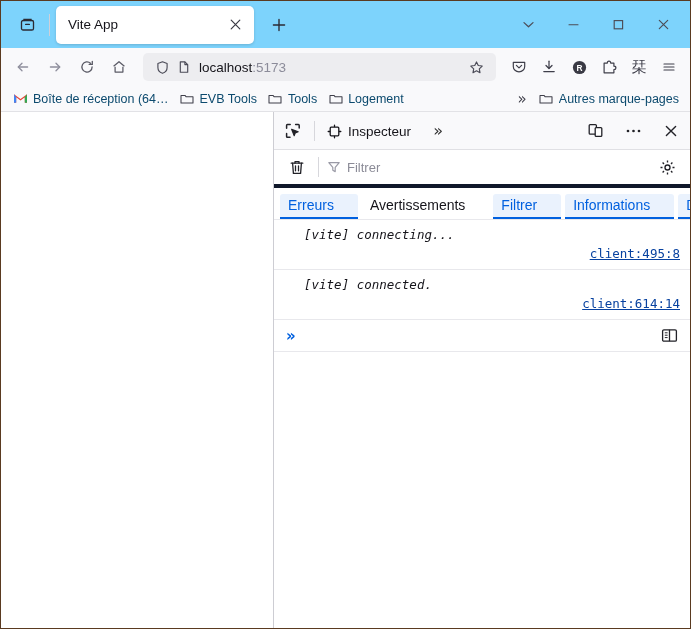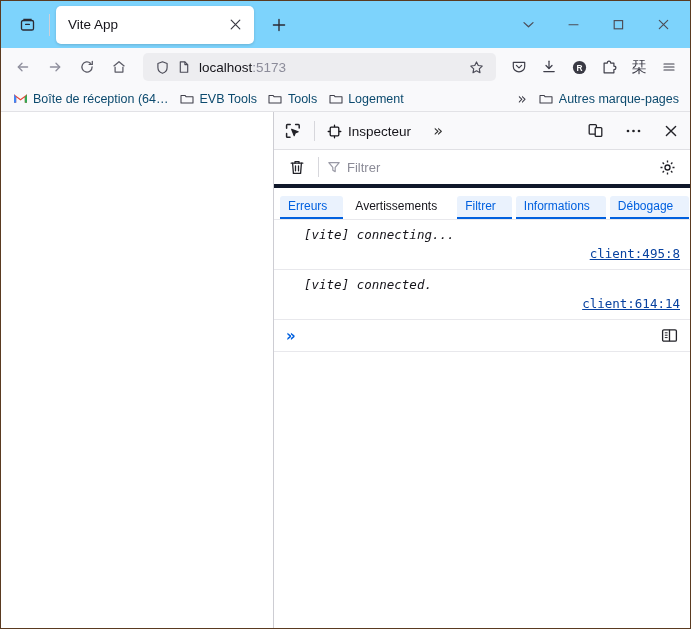--- a/index.html
+++ b/index.html
@@ -135,21 +135,21 @@
   }
   .filter-ph{font-size:13px;color:#8b8b97;}
 
   
   .dt-levels{
     height:32px;background:#ffffff;display:flex;align-items:flex-end;flex:none;
     padding:0 4px 0 4px;box-sizing:border-box;border-bottom:1px solid #e8e8ec;
     overflow:hidden;
   }
   .lvl{
-    font-size:12px;padding:3px 16px 4px 8px;margin:0 2px;flex:none;
+    font-size:14px;padding:3px 24px 4px 8px;margin:0 2px;flex:none;
     color:#15141a;border-bottom:2px solid transparent;white-space:nowrap;
     border-radius:3px 3px 0 0;
   }
   .lvl.on{
     color:#0060df;background:#eaf2fd;border-bottom:2px solid #0060df;
   }
 
   
   .console{flex:1;overflow:hidden;background:#ffffff;min-height:0;}
   .msg{

